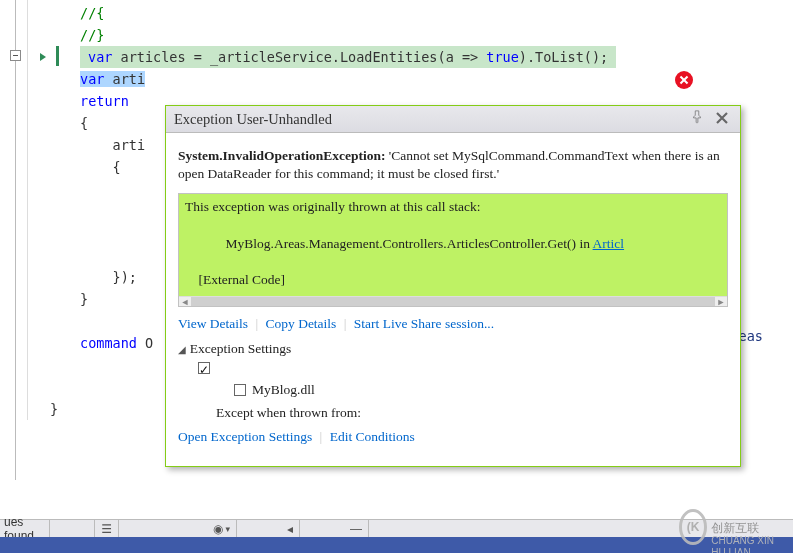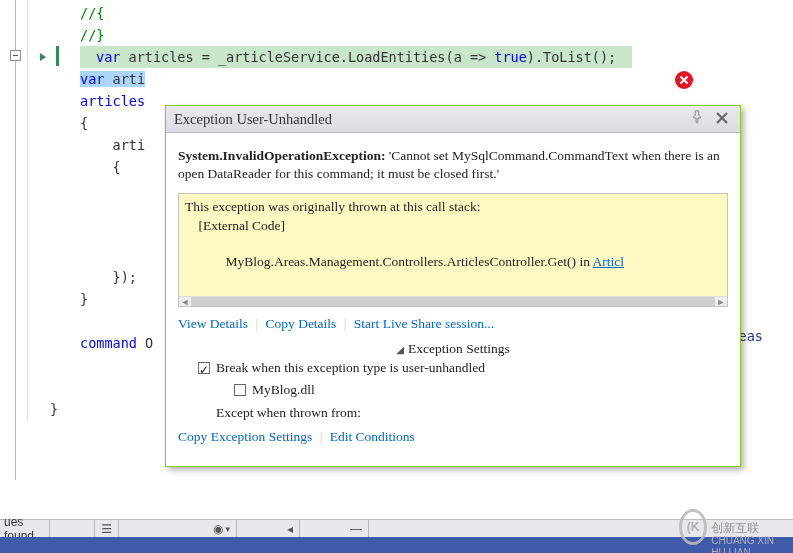--- a/index.html
+++ b/index.html
@@ -29,21 +29,21 @@
   }
   .outline-minus::after {
     content: ""; position: absolute; left: 2px; right: 2px; top: 4px; height: 1px; background: #555;
   }
   .outline-bar { position: absolute; left: 15px; width: 1px; background: #bbb; }
   .tri { position:absolute; width:0;height:0; border-top:4px solid transparent; border-bottom:4px solid transparent; border-left:6px solid #2e8b57; }
   .bar-green { position:absolute; width:3px; background:#2e8b57;}
   .line { white-space: pre; padding-left: 50px; }
   .c-comment { color: #008000; }
   .c-key { color: #0000ff; }
-  .highlight-exec { background:#c8e6c9; display:inline-block; padding: 0 16px;}
+  .highlight-exec { background:#c8e6c9; display:inline-block; padding: 0 8px;}
   .sel-blue { background: #add6ff; }
   .err-icon {
     position:absolute; top: 71px; right: 100px;
     width: 18px; height:18px; border-radius:50%; background:#e81123;
     display:flex; align-items:center; justify-content:center;
   }
   .err-icon::before, .err-icon::after{
     content:""; position:absolute; width:10px; height:2px; background:#fff;
   }
   .err-icon::before{transform:rotate(45deg);} .err-icon::after{transform:rotate(-45deg);}
@@ -65,35 +65,35 @@
   }
   .popup-header .title{flex:1;}
   .hdr-btn{ width:18px; height:18px; margin-left:6px; opacity:.7; display:inline-block; cursor:pointer;}
   .pin-icon{ display:inline-block; width:14px;height:14px; }
   .pin-icon svg, .close-icon svg { display:block;}
   .close-icon{display:inline-block;width:16px;height:16px;}
   .popup-body{ padding: 8px 12px 12px 12px; }
   .msg { margin: 6px 0 10px 0; line-height: 1.35;}
   .msg b{ font-weight: 700; }
   .stackbox{
-    border:1px solid #c2c2c2; background:#fef9c3;
+    border:1px solid #c2c2c2; background:#bef264;
     padding:4px 6px 0 6px; margin-bottom:4px;
     font-size: 13.5px; line-height:1.35;
     position:relative;
     overflow:hidden;
   }
   .stack-scroll{
     height:10px; background:#eee; border-top:1px solid #ddd; margin:6px -6px 0 -6px; position:relative;
   }
   .stack-scroll .thumb{position:absolute; left:12px; right:12px; top:0; bottom:0; background:#cfcfcf;}
   .stack-scroll .arrow{position:absolute;top:-1px;width:12px;height:12px;color:#888;font-size:9px;line-height:12px;text-align:center;}
   .links-row{ margin: 9px 0; color:#cfcfcf; }
   .link{ color:#0066cc; cursor:pointer;}
   .sep{ color:#ccc; margin:0 4px;}
-  .settings-head{ cursor:default; user-select:none;text-align:center;}
+  .settings-head{ cursor:default; user-select:none;}
   .settings-head::before{content:"◢"; display:inline-block; transform: rotate(0deg); font-size:10px; color:#555; margin-right:4px;}
   .settings-body{ padding-left: 20px; line-height:1.7;}
   .cb{ display:inline-block; width:12px;height:12px; border:1px solid #666; margin-right:6px; vertical-align:-2px; position:relative; background:#fff;}
   .cb.checked::after{content:"✓"; position:absolute; top:-3px; left:0; font-size:12px; color:#111;}
   .status-bar{
     position:absolute; bottom:16px; left:0; right:0; height:18px;
     background:#e8e8ec; border-top:1px solid #bbb;
     font-family: "Segoe UI", sans-serif; font-size:12px; color:#333;
     display:flex; align-items:center;gap:44px;
   }
@@ -123,21 +123,21 @@
   <span class="tri" style="left:40px; top:53px;"></span>
   <span class="bar-green" style="left:56px; top:46px; height:20px;"></span>
 
   <div class="line"><span class="c-comment">//{</span></div>
   <div class="line"><span></span></div>
   <div class="line"><span class="c-comment">//}</span></div>
   <div class="line"><span class="highlight-exec"><span class="c-key">var</span><span> articles = _articleService.LoadEntities(a =&gt; </span><span class="c-key">true</span><span>).ToList();</span></span></div>
   <div class="line"><span></span></div>
   <div class="line"><span class="sel-blue"><span class="c-key">var</span><span> arti</span></span></div>
   <div class="line"><span></span></div>
-  <div class="line"><span class="c-key">articles</span></div>
+  <div class="line"><span class="c-key">return</span></div>
   <div class="line"><span>{</span></div>
   <div class="line"><span>    arti</span></div>
   <div class="line"><span>    {</span></div>
   <div class="line"> </div>
   <div class="line"> </div>
   <div class="line"> </div>
   <div class="line"> </div>
   <div class="line"><span>    });</span></div>
   <div class="line"><span>}</span></div>
   <div class="line"> </div>
@@ -168,49 +168,49 @@
           </svg>
       </span>
     </span>
   </div>
   <div class="popup-body">
     <div class="msg">
       <b>System.InvalidOperationException:</b><span> 'Cannot set MySqlCommand.CommandText when there is an open DataReader for this command; it must be closed first.'</span>
     </div>
     <div class="stackbox">
       <div>This exception was originally thrown at this call stack:</div>
-      <div style="white-space:pre;">    [External Code]</div>
       <div style="white-space:pre;">
         <span>    MyBlog.Areas.Management.Controllers.ArticlesController.Get() in </span><span class="stack-link">Articl</span>
       </div>
+      <div style="white-space:pre;">    [External Code]</div>
       <div class="stack-scroll">
         <span class="arrow" style="left:0">◄</span>
         <div class="thumb"></div>
         <span class="arrow" style="right:0">►</span>
       </div>
     </div>
     <div class="links-row">
       <span class="link">View Details</span>
       <span class="sep">|</span>
       <span class="link">Copy Details</span>
       <span class="sep">|</span>
       <span class="link">Start Live Share session...</span>
     </div>
     <div class="settings-head">Exception Settings</div>
     <div class="settings-body">
       <div>
-        <span class="cb checked"></span><span>Break when this exception type is user-unhandled</span>
+        <span class="cb checked"></span>
       </div>
       <div style="padding-left:36px;">
         <span class="cb"></span><span>MyBlog.dll</span>
       </div>
       <div style="padding-left:18px;">Except when thrown from:</div>
     </div>
     <div class="links-row" style="margin-top:4px;">
-      <span class="link">Copy Exception Settings</span>
+      <span class="link">Open Exception Settings</span>
       <span class="sep">|</span>
       <span class="link">Edit Conditions</span>
     </div>
   </div>
 </div>
 
 <div class="status-bar">
   <span class="txt">ues found</span>
   <span class="glyph" style="border-left:1px solid #bbb;">☰</span>
   <span class="spacer"></span>

